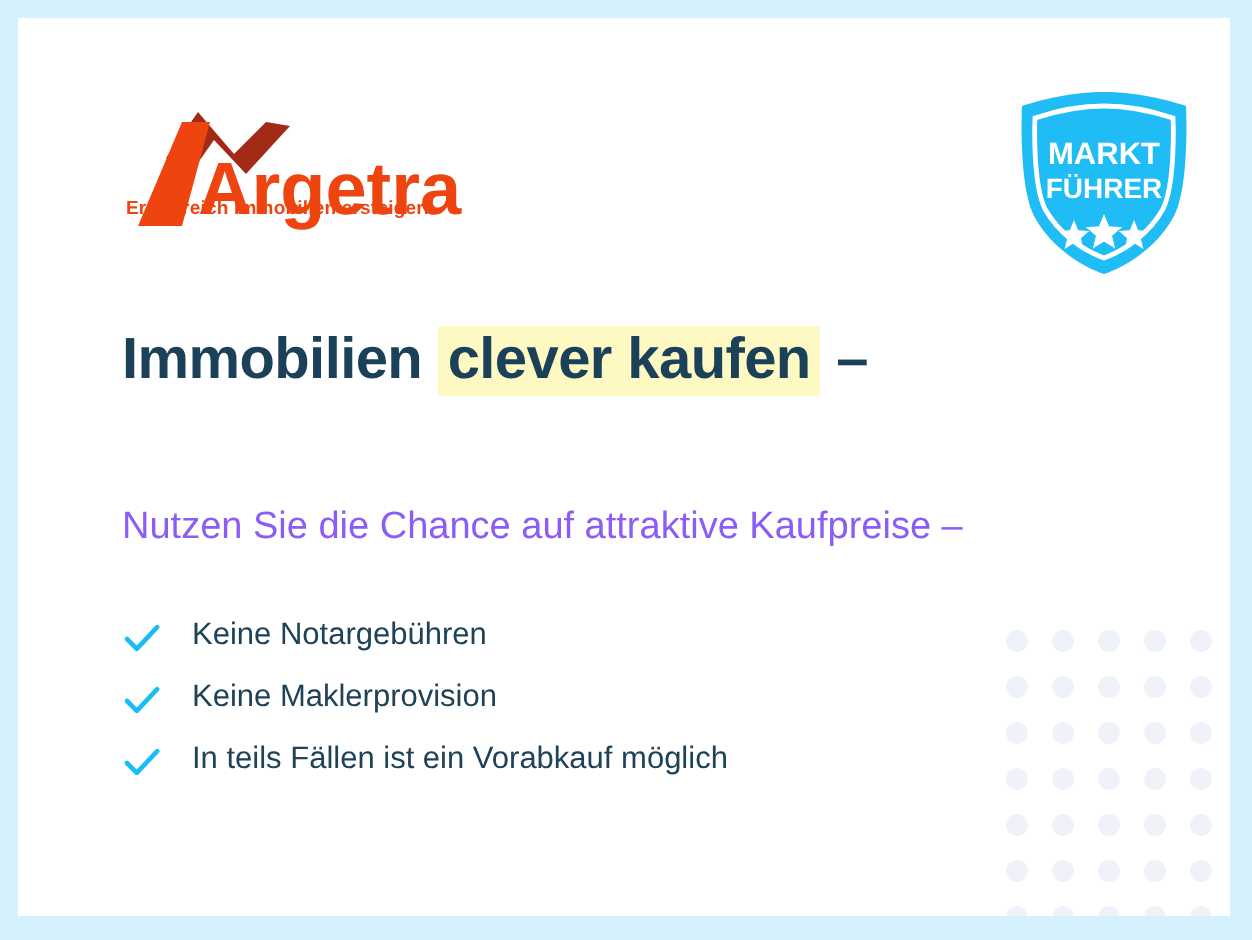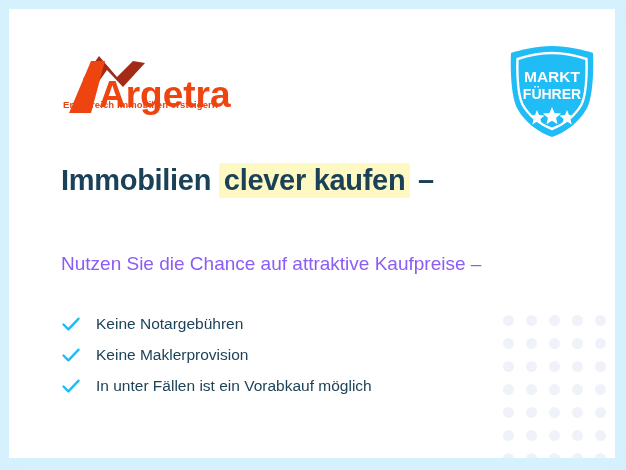--- a/index.html
+++ b/index.html
@@ -121,21 +121,20 @@
     left: 52px;
     top: 300px;
     width: 470px;
     z-index: 2;
     list-style: none;
     margin: 0;
     padding: 0;
   }
   .bullets li {
     display: flex;
-    align-items: center;
     height: 30px;
     margin-bottom: 1px;
   }
   .check-icon {
     flex: 0 0 auto;
     width: 20px;
     height: 20px;
     margin-right: 15px;
     display: block;
   }
@@ -252,18 +251,18 @@
             </svg>
           </span>
           <span class="bullet-text">Keine Maklerprovision</span>
         </li>
         <li>
           <span class="check-icon">
             <svg width="20" height="20" viewBox="0 0 20 20" xmlns="http://www.w3.org/2000/svg">
               <path d="M2.5 10.5 L7.4 15.4 L17.6 4.6" fill="none" stroke="#19bdf5" stroke-width="2.3" stroke-linecap="round" stroke-linejoin="round"></path>
             </svg>
           </span>
-          <span class="bullet-text">In unter Fällen ist ein Vorabkauf möglich</span>
+          <span class="bullet-text">In teils Fällen ist ein Vorabkauf möglich</span>
         </li>
       </ul>
 
   </div>
 </div>
 
 </body></html>

